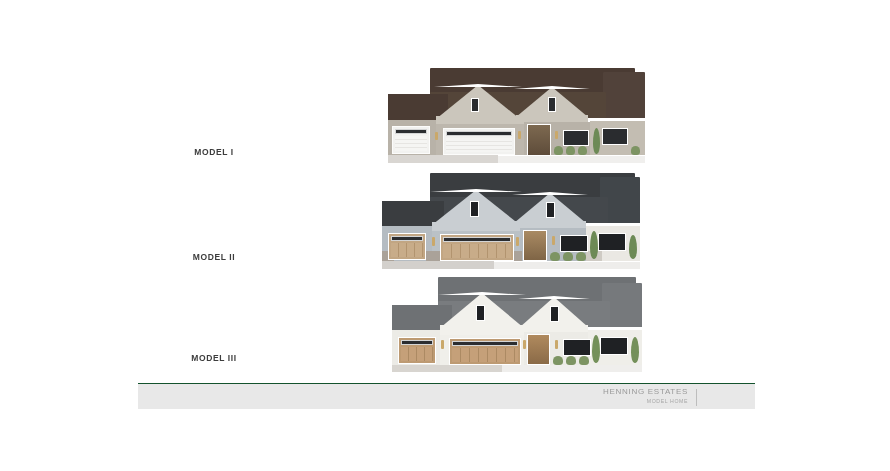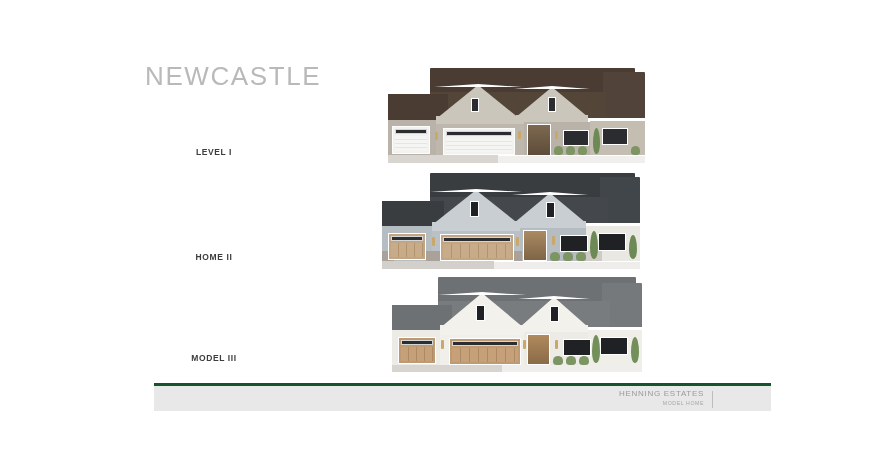--- a/index.html
+++ b/index.html
@@ -133,26 +133,26 @@
     border-radius: 50% 50% 45% 45% / 60% 60% 40% 40%;
   }
   .stone {
     position: absolute;
     background: #b9b2a8;
   }
 
   
   .footer-band {
     position: absolute;
-    left: 154px;
+    left: 138px;
     top: 383px;
     width: 617px;
     height: 25px;
     background: #e8e8e8;
-    border-top: 3px solid #14532d;
+    border-top: 1px solid #14532d;
   }
   .footer-inner {
     position: absolute;
     right: 67px;
     top: 2px;
     text-align: right;
   }
   .estate-name {
     font-size: 8px;
     letter-spacing: 0.7px;
@@ -174,23 +174,22 @@
     width: 1px;
     height: 17px;
     background: #bdbdbd;
   }
 </style>
 </head>
 <body>
 
 <div class="slide">
 
-  <div class="plan-title">NEWCASTLE</div>
-
-  <div class="level-label l1">LEVEL I</div>
+
+  <div class="level-label l1">MODEL I</div>
 
   <div class="rendering l1">
     <div class="scene">
 
       <div class="ground" style="background:#f0efed"></div>
       <div class="driveway" style="left:0; width:110px; background:#d9d6d2"></div>
 
       <div class="roof-main" style="left:42px; top:2px; width:205px; height:26px; background:#4a3b33;"></div>
       <div class="roof-main" style="left:215px; top:6px; width:42px; height:60px; background:#51423a;"></div>
       <div class="roof-main" style="left:42px; top:26px; width:176px; height:26px; background:#544539;"></div>
@@ -231,21 +230,21 @@
       <div class="win" style="left:214px; top:62px; width:26px; height:17px;"></div>
 
       <div class="tree" style="left:205px; top:62px; width:7px; height:26px; background:#6d8a56;"></div>
       <div class="shrub" style="left:166px; top:80px; width:9px; height:9px;"></div>
       <div class="shrub" style="left:178px; top:80px; width:9px; height:9px;"></div>
       <div class="shrub" style="left:190px; top:80px; width:9px; height:9px;"></div>
       <div class="shrub" style="left:243px; top:80px; width:9px; height:9px;"></div>
     </div>
   </div>
 
-  <div class="level-label l2">HOME II</div>
+  <div class="level-label l2">MODEL II</div>
 
   <div class="rendering l2">
     <div class="scene">
       <div class="ground" style="background:#eeedeb"></div>
       <div class="driveway" style="left:0; width:112px; background:#d3d0cc"></div>
 
       <div class="roof-main" style="left:48px; top:2px; width:205px; height:26px; background:#3a3d40;"></div>
       <div class="roof-main" style="left:218px; top:6px; width:40px; height:60px; background:#41464a;"></div>
       <div class="roof-main" style="left:48px; top:26px; width:178px; height:26px; background:#44484c;"></div>
       <div class="roof-wing" style="left:0px; top:30px; width:62px; height:25px; background:#3a3d40;"></div>

